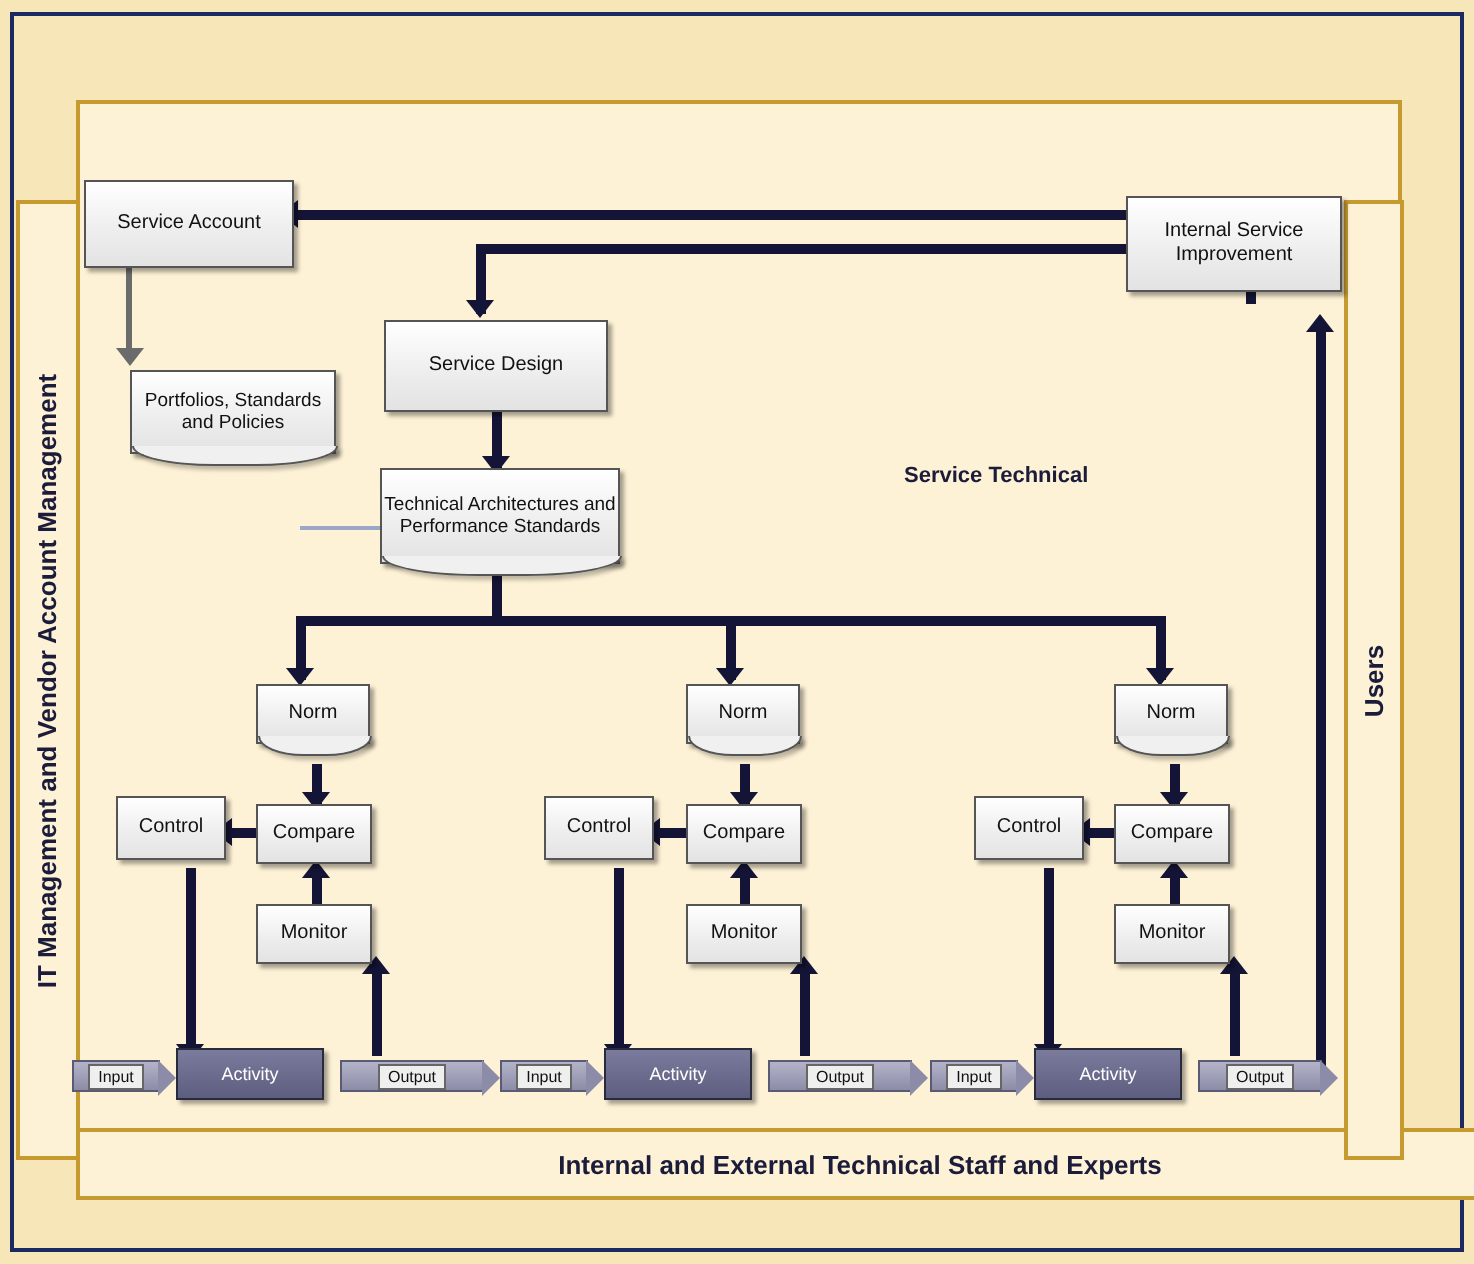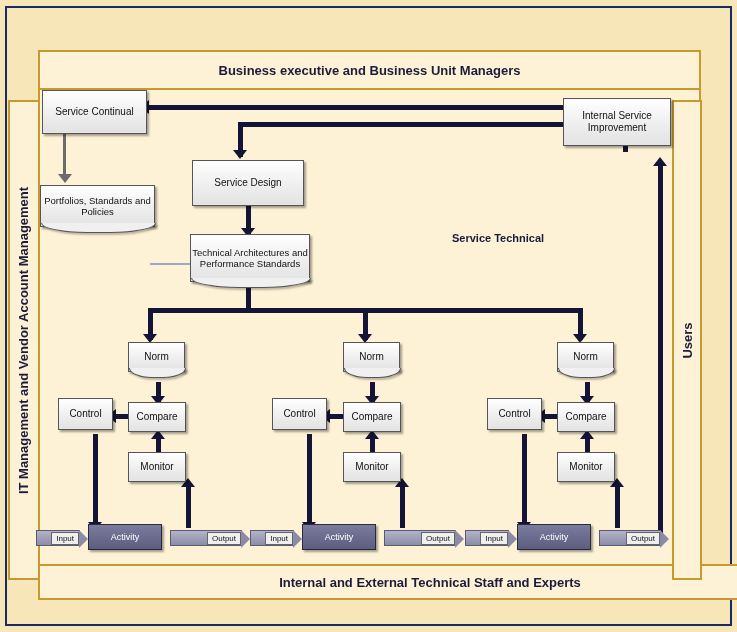--- a/index.html
+++ b/index.html
@@ -57,21 +57,21 @@
   .activity{
     position:absolute;background:#6a6a8e;border:1px solid #2a2a3d;
     box-sizing:border-box;display:flex;align-items:center;justify-content:center;
     font-size:9px;color:#ffffff;box-shadow:2px 2px 2px rgba(0,0,0,.35);
     background-image:linear-gradient(180deg,#7b7b9e 0%,#5d5d80 100%);
   }
 
   
   .io{
     position:absolute;height:16px;background:#9a9ab4;
-    display:flex;align-items:center;justify-content:flex-end;
+    display:flex;align-items:center;justify-content:center;
     font-size:8px;color:#111;box-sizing:border-box;
     background-image:linear-gradient(180deg,#b3b3c8 0%,#8c8ca8 100%);
     border:1px solid #5a5a75;
   }
   .io .chev{
     position:absolute;right:-9px;top:-1px;width:0;height:0;
     border-top:9px solid transparent;border-bottom:9px solid transparent;
     border-left:9px solid #8c8ca8;
   }
   .io .lab{
@@ -103,23 +103,20 @@
   }
 </style>
 </head>
 <body>
 
 <div id="root">
 
   <div class="outer-frame"></div>
   <div class="panel"></div>
 
-  <div class="banner" id="banner-top">
-    <span>Business executive and Business Unit Managers</span>
-  </div>
   <div class="banner" id="banner-bottom">
     <span>Internal and External Technical Staff and Experts</span>
   </div>
   <div class="vbanner" id="banner-left">
     <span>IT Management and Vendor Account Management</span>
   </div>
   <div class="vbanner" id="banner-right">
     <span>Users</span>
   </div>
 
@@ -182,24 +179,24 @@
   <div class="ln lnh" style="left:541px;top:414px;width:28px;"></div>
   <div class="ah ah-left" style="left:536px;top:409px;"></div>
   <div class="ln lnv" style="left:585px;top:434px;height:18px;"></div>
   <div class="ah ah-up" style="left:580px;top:430px;"></div>
   <div class="ln lnv" style="left:615px;top:486px;height:42px;"></div>
   <div class="ah ah-up" style="left:610px;top:478px;"></div>
   <div class="ln lnv" style="left:522px;top:434px;height:94px;"></div>
   <div class="ah ah-down" style="left:517px;top:522px;"></div>
 
   <div class="box" style="left:42px;top:90px;width:105px;height:44px;">
-    <span>Service Continual</span>
-  </div>
-
-  <div class="box doc small" style="left:40px;top:185px;width:115px;height:42px;">
+    <span>Service Account</span>
+  </div>
+
+  <div class="box doc small" style="left:65px;top:185px;width:103px;height:42px;">
     <span>Portfolios, Standards and Policies</span>
   </div>
 
   <div class="box" style="left:192px;top:160px;width:112px;height:46px;">
     <span>Service Design</span>
   </div>
 
   <div class="box doc small" style="left:190px;top:234px;width:120px;height:48px;">
     <span>Technical Architectures and Performance Standards</span>
   </div>

